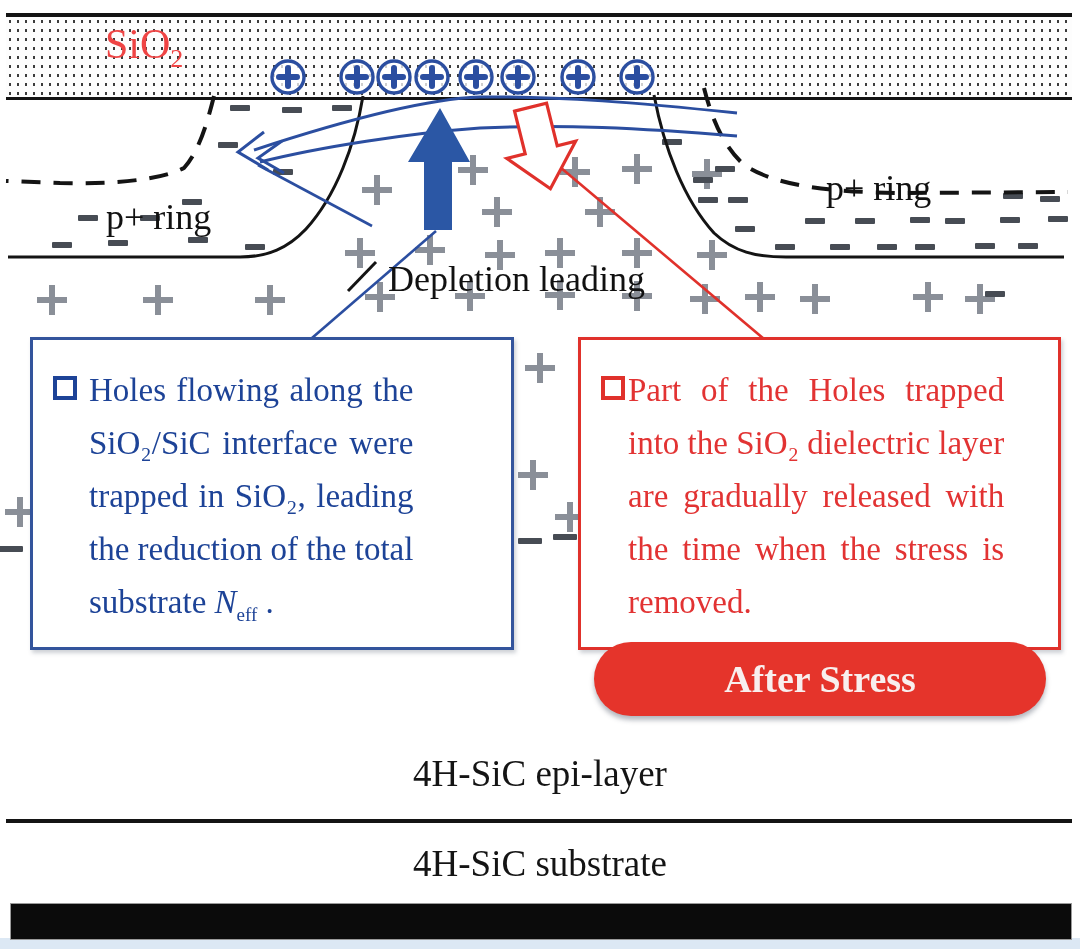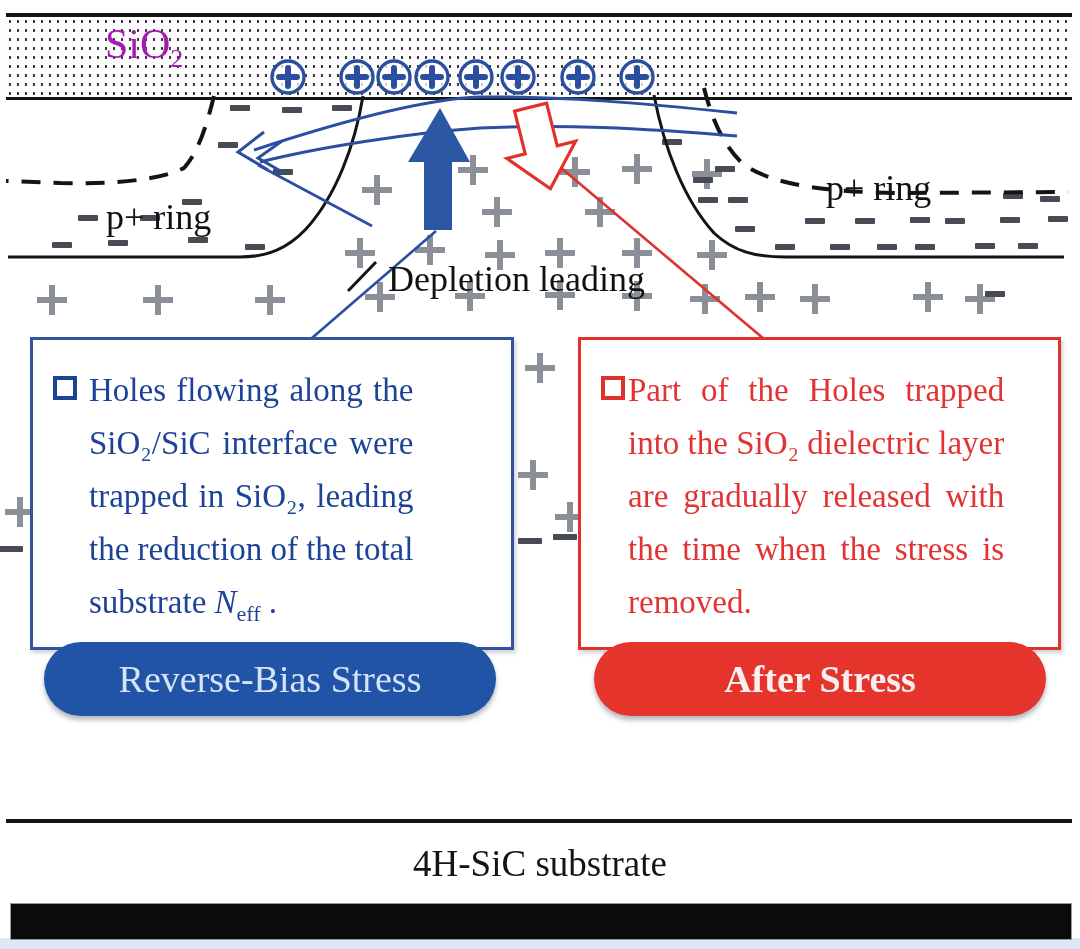--- a/index.html
+++ b/index.html
@@ -5,21 +5,21 @@
   html,body{margin:0;padding:0;background:#fff;}
   #canvas{position:relative;width:1080px;height:949px;background:#ffffff;overflow:hidden;
           font-family:"Liberation Serif","DejaVu Serif",serif;}
 
   
   #oxide{position:absolute;left:6px;top:13px;width:1066px;height:80px;
          border-top:4px solid #141414;border-bottom:3px solid #141414;
          background-color:#fdfdfd;
          background-image:radial-gradient(circle,#3c3c3c 1.15px,transparent 1.3px);
          background-size:8px 9px;z-index:1;}
-  #oxide-label{position:absolute;left:105px;top:20px;font-size:42px;color:#a21caf;z-index:2;}
+  #oxide-label{position:absolute;left:105px;top:20px;font-size:42px;color:#ef4444;z-index:2;}
   #oxide-label sub{font-size:26px;}
 
   
   svg#overlay{position:absolute;left:0;top:0;z-index:5;pointer-events:none;}
   .blue-line{stroke:var(--c-line-blue);stroke-width:3;fill:none;}
   .blue-thin{stroke:var(--c-line-blue);stroke-width:2.6;fill:none;}
   .black-solid{stroke:#141414;stroke-width:3;fill:none;}
   .black-dash{stroke:#141414;stroke-width:4;fill:none;stroke-dasharray:19 13;}
   .red-line{stroke:var(--c-red);stroke-width:2.6;fill:none;}
   .hole-circ{stroke:var(--c-line-blue);stroke-width:3.4;fill:rgba(255,255,255,0.75);}
@@ -45,21 +45,21 @@
   #right-note{left:578px;width:483px;border-color:var(--c-red);}
   .note-body{display:flex;align-items:flex-start;padding:24px 16px 0 20px;}
   .bullet{flex:none;width:16px;height:16px;border:4px solid;margin-top:12px;margin-right:12px;}
   #left-note .bullet{border-color:var(--c-text-blue);}
   #right-note .bullet{border-color:var(--c-red);margin-right:3px;}
   .note-text{font-size:33px;line-height:53px;}
   #left-note .note-text{color:var(--c-text-blue);}
   #right-note .note-text{color:var(--c-text-red);}
   .jline{text-align:justify;text-align-last:justify;}
   .note-text .nvar{font-style:italic;}
-  .note-text sub{font-size:22px;}
+  .note-text sub{font-size:19px;}
 
   
   .pill{position:absolute;top:642px;height:74px;border-radius:40px;z-index:11;
         display:flex;align-items:center;justify-content:center;font-size:38px;
         box-shadow:0 4px 5px rgba(40,50,70,0.35);}
   #left-pill{left:44px;width:452px;background:var(--c-pill-blue);color:var(--c-pill-blue-text);}
   #right-pill{left:594px;width:452px;background:var(--c-pill-red);color:#f8efee;font-weight:bold;}
 
   
   #epi-label{position:absolute;left:0;width:100%;top:752px;text-align:center;font-size:37px;color:#141414;z-index:3;}
@@ -227,21 +227,21 @@
       <div class="note-text">
         <div class="jline">Part of the Holes trapped</div>
         <div class="jline">into the SiO₂ dielectric layer</div>
         <div class="jline">are gradually released with</div>
         <div class="jline">the time when the stress is</div>
         <div>removed.</div>
       </div>
     </div>
   </div>
 
-  <div class="pill" id="left-pill">Reverse-Bias Stress</div>
   <div class="pill" id="right-pill">After Stress</div>
 
+  <div id="epi-label">4H-SiC epi-layer</div>
   <div id="layer-divider"></div>
   <div id="substrate-label">4H-SiC substrate</div>
   <div id="bottom-bar"></div>
   <div id="bottom-strip"></div>
 
 </div>
 
 </body></html>

